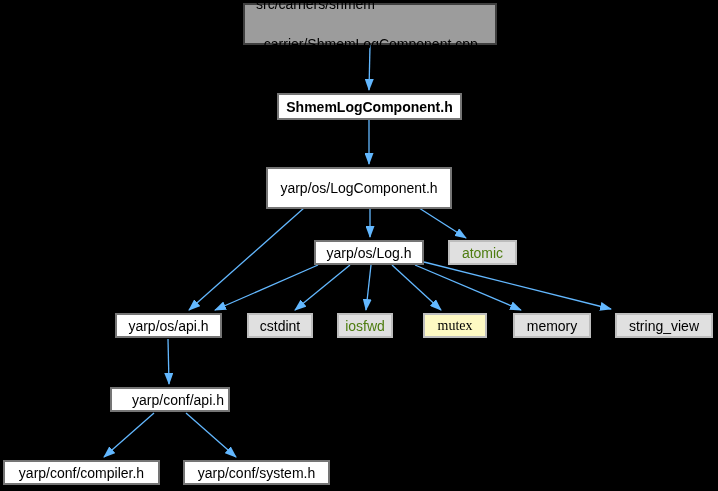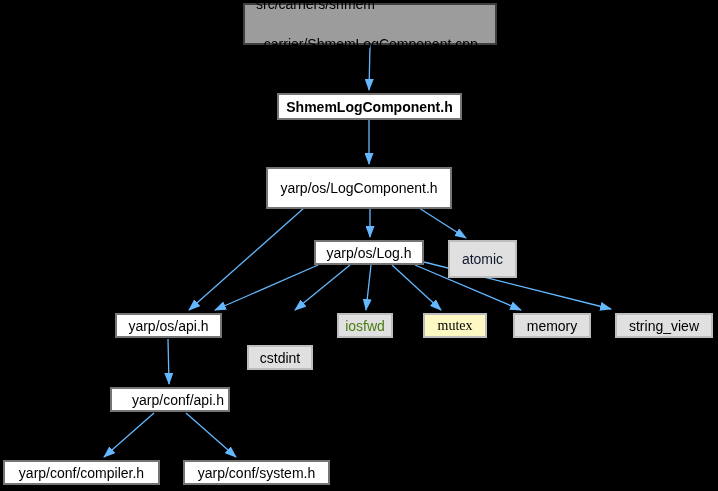--- a/index.html
+++ b/index.html
@@ -76,27 +76,27 @@
       </div>
       <div class="node header" style="left: 277px; top: 93px; width: 185px; height: 27px; color: rgb(0, 0, 0); background: rgb(255, 255, 255); border-color: rgb(117, 117, 117); font-weight: bold;">
         <span>ShmemLogComponent.h</span>
       </div>
       <div class="node header" style="left: 266px; top: 167px; width: 186px; height: 42px; color: rgb(0, 0, 0); background: rgb(255, 255, 255); border-color: rgb(117, 117, 117);">
         <span>yarp/os/LogComponent.h</span>
       </div>
       <div class="node header" style="left: 314px; top: 240px; width: 110px; height: 25px; color: rgb(0, 0, 0); background: rgb(255, 255, 255); border-color: rgb(117, 117, 117);">
         <span>yarp/os/Log.h</span>
       </div>
-      <div class="node external" style="left: 448px; top: 240px; width: 69px; height: 38px; color: #0f172a; background: rgb(224, 224, 224); border-color: rgb(189, 189, 189);">
+      <div class="node external" style="left: 448px; top: 240px; width: 69px; height: 25px; color: #4d7c0f; background: rgb(224, 224, 224); border-color: rgb(189, 189, 189);">
         <span>atomic</span>
       </div>
       <div class="node header" style="left: 115px; top: 313px; width: 107px; height: 25px; color: rgb(0, 0, 0); background: rgb(255, 255, 255); border-color: rgb(117, 117, 117);">
         <span>yarp/os/api.h</span>
       </div>
-      <div class="node external" style="left: 247px; top: 313px; width: 66px; height: 25px; color: rgb(0, 0, 0); background: rgb(224, 224, 224); border-color: rgb(189, 189, 189); margin-top: 32px;">
+      <div class="node external" style="left: 247px; top: 313px; width: 66px; height: 25px; color: rgb(0, 0, 0); background: rgb(224, 224, 224); border-color: rgb(189, 189, 189);">
         <span>cstdint</span>
       </div>
       <div class="node external" style="left: 337px; top: 313px; width: 56px; height: 25px; color: #4d7c0f; background: rgb(224, 224, 224); border-color: rgb(189, 189, 189);">
         <span>iosfwd</span>
       </div>
       <div class="node external" style="left: 423px; top: 313px; width: 64px; height: 25px; color: rgb(0, 0, 0); background: #fef9c3; border-color: rgb(189, 189, 189); font-family: Liberation Serif, serif;">
         <span>mutex</span>
       </div>
       <div class="node external" style="left: 513px; top: 313px; width: 78px; height: 25px; color: rgb(0, 0, 0); background: rgb(224, 224, 224); border-color: rgb(189, 189, 189);">
         <span>memory</span>

